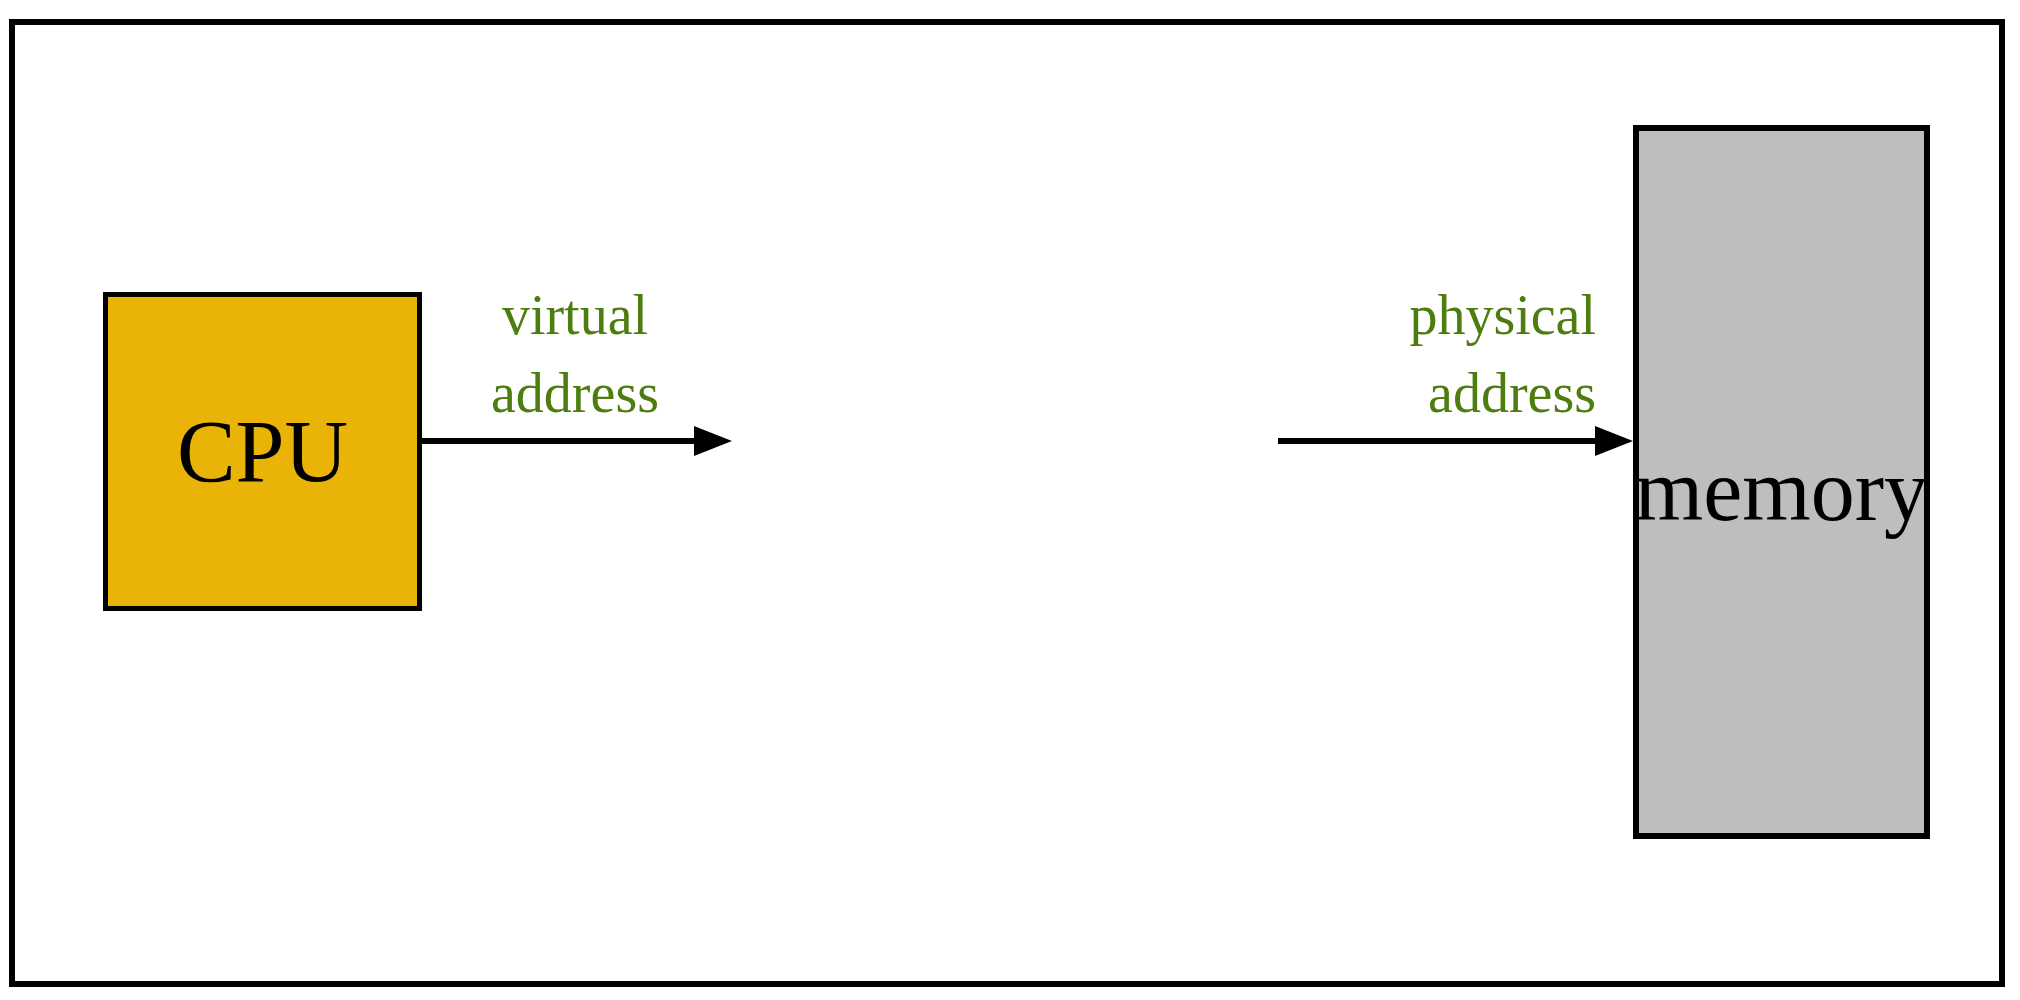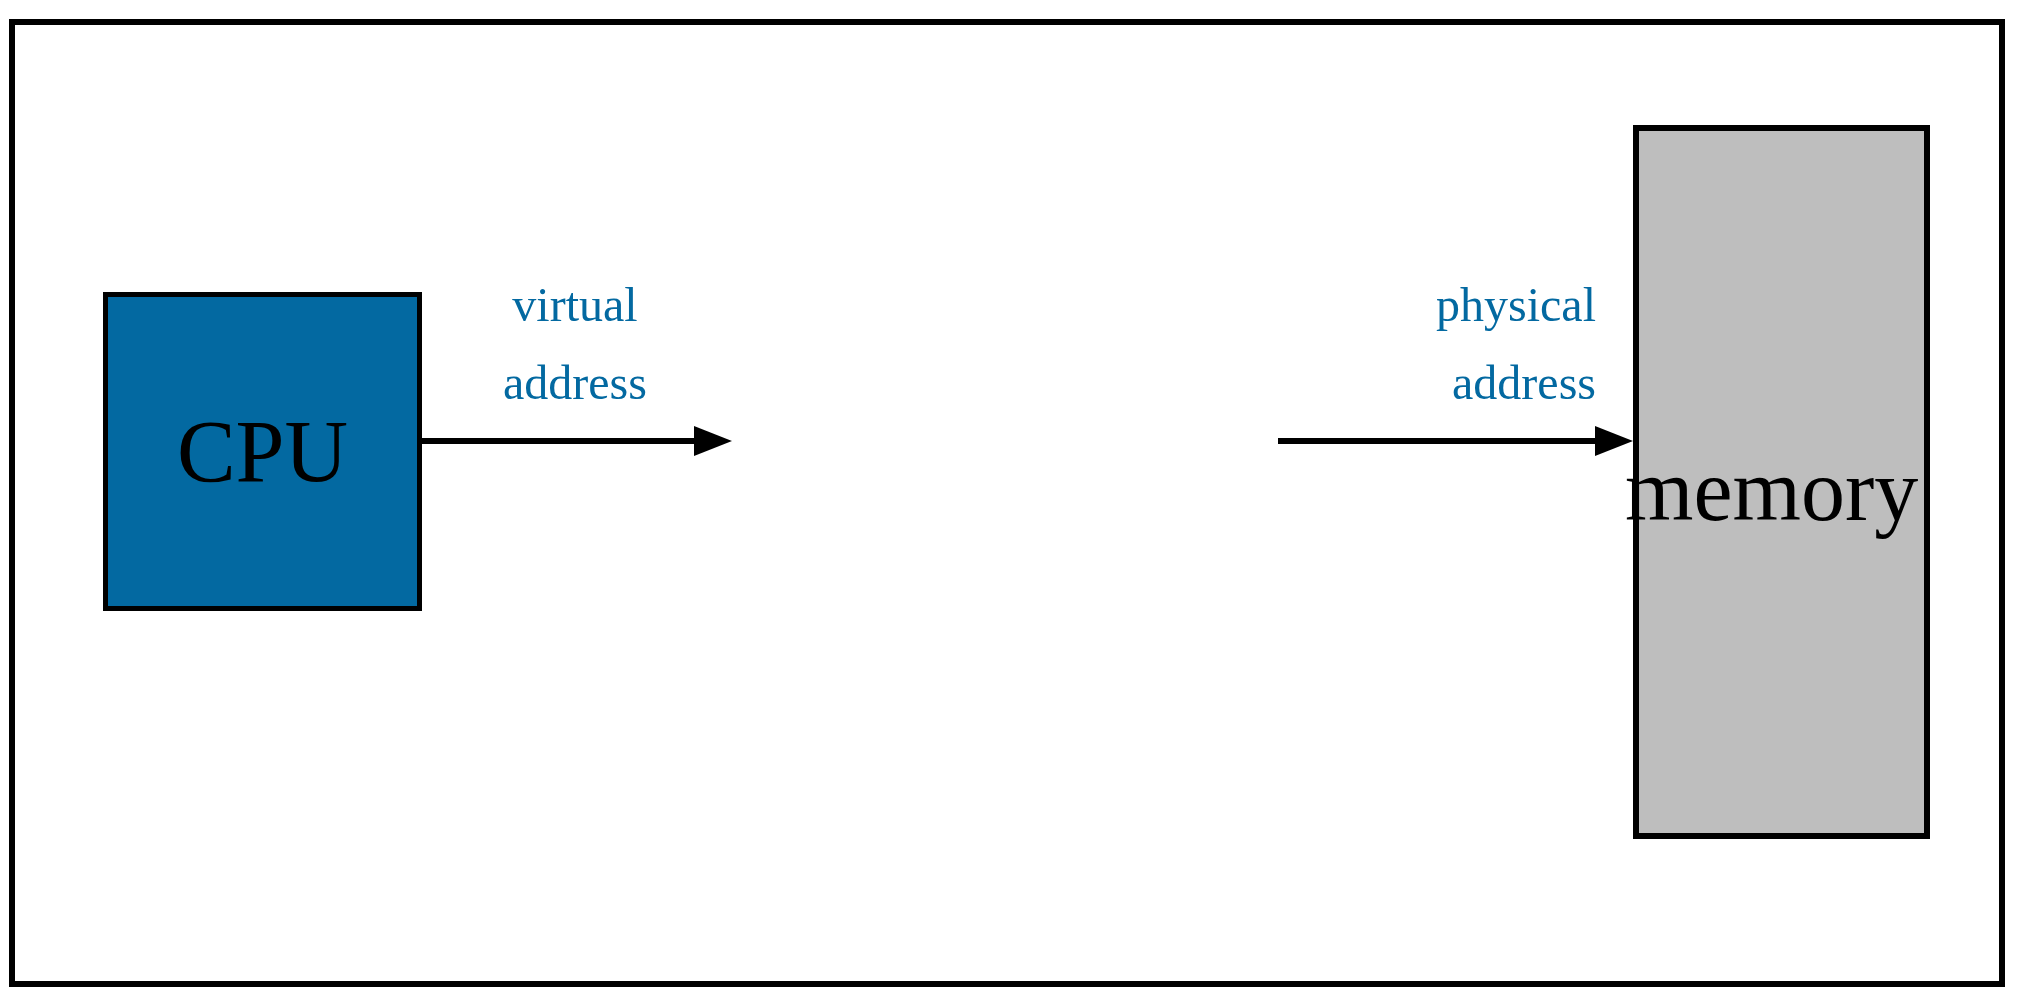--- a/index.html
+++ b/index.html
@@ -24,21 +24,21 @@
     width: 1996px;
     height: 968px;
     border: 6px solid #000000;
     box-sizing: border-box;
     background: transparent;
   }
   .node {
     position: absolute;
     box-sizing: border-box;
     border: 5px solid #000000;
-    background: #0369a1;
+    background: #eab308;
     display: flex;
     align-items: center;
     justify-content: center;
     color: #000000;
   }
   .cpu-box {
     left: 103px;
     top: 292px;
     width: 319px;
     height: 319px;
@@ -57,20 +57,21 @@
     top: 125px;
     width: 297px;
     height: 714px;
     border-width: 6px;
   }
   .memory-label {
     position: absolute;
     left: 1625px;
     top: 447px;
     width: 313px;
+    text-align: center;
     font-size: 88px;
     line-height: 88px;
     color: #000000;
     white-space: nowrap;
   }
   .arrow-shaft {
     position: absolute;
     height: 6px;
     background: #000000;
   }
@@ -89,27 +90,27 @@
     width: 0;
     height: 0;
     border-top: 15px solid transparent;
     border-bottom: 15px solid transparent;
     border-left: 38px solid #000000;
   }
   .arrowhead.a1 { left: 694px; top: 426px; }
   .arrowhead.a2 { left: 1595px; top: 426px; }
   .edge-label {
     position: absolute;
-    top: 266px;
+    top: 276px;
     width: 320px;
     text-align: center;
-    font-size: 48px;
+    font-size: 56px;
     line-height: 78px;
     white-space: pre-line;
-    color: #0369a1;
+    color: #4d7c0f;
   }
   .edge-label.virtual { left: 415px; }
   .edge-label.physical { left: 1276px; text-align: right; }
 </style>
 </head>
 <body>
 
 <div class="canvas">
 
   <div class="outer-border"></div>

